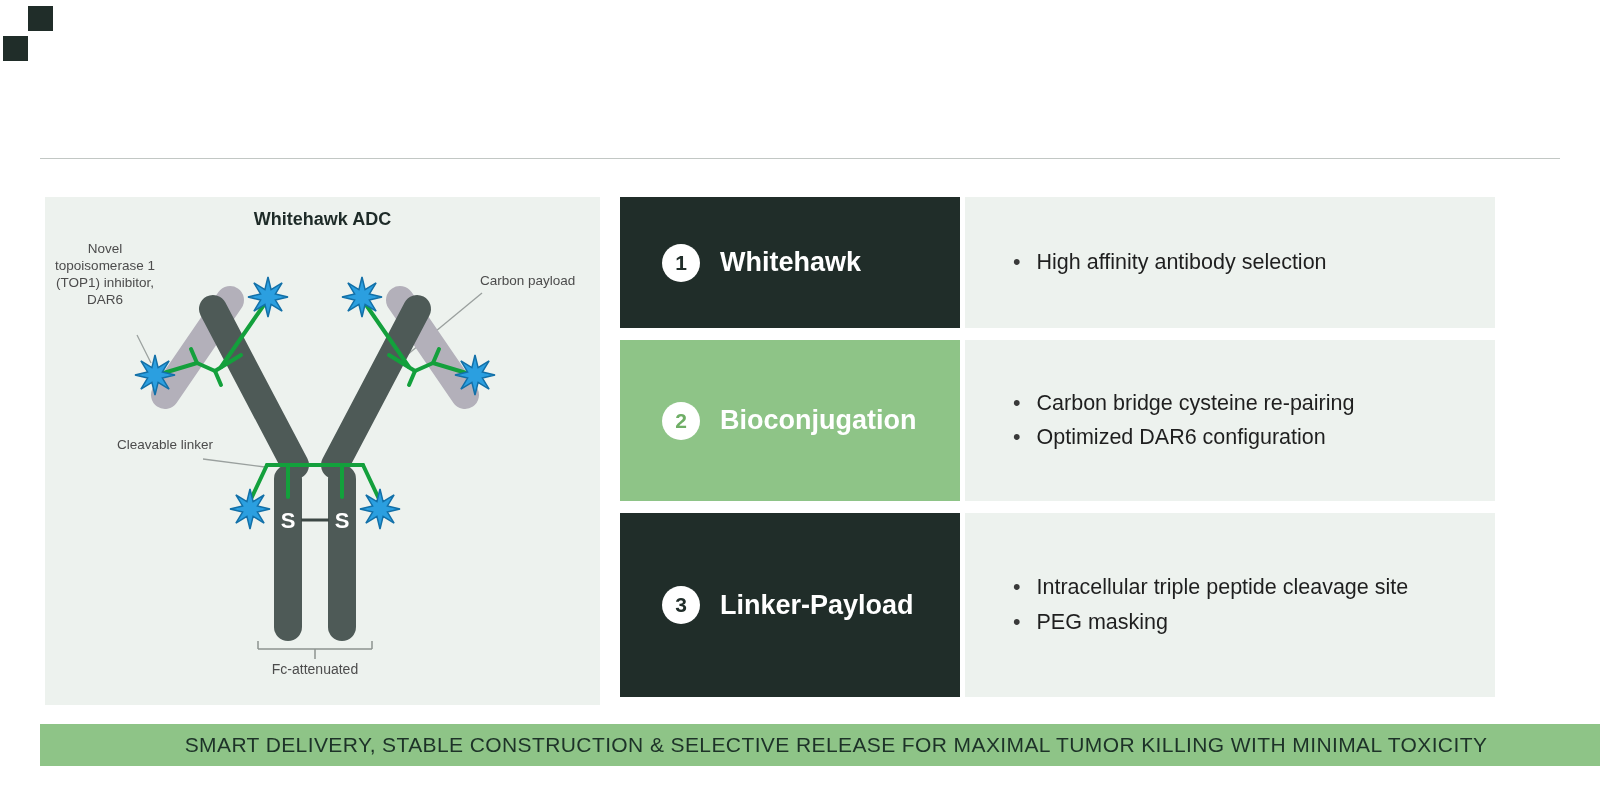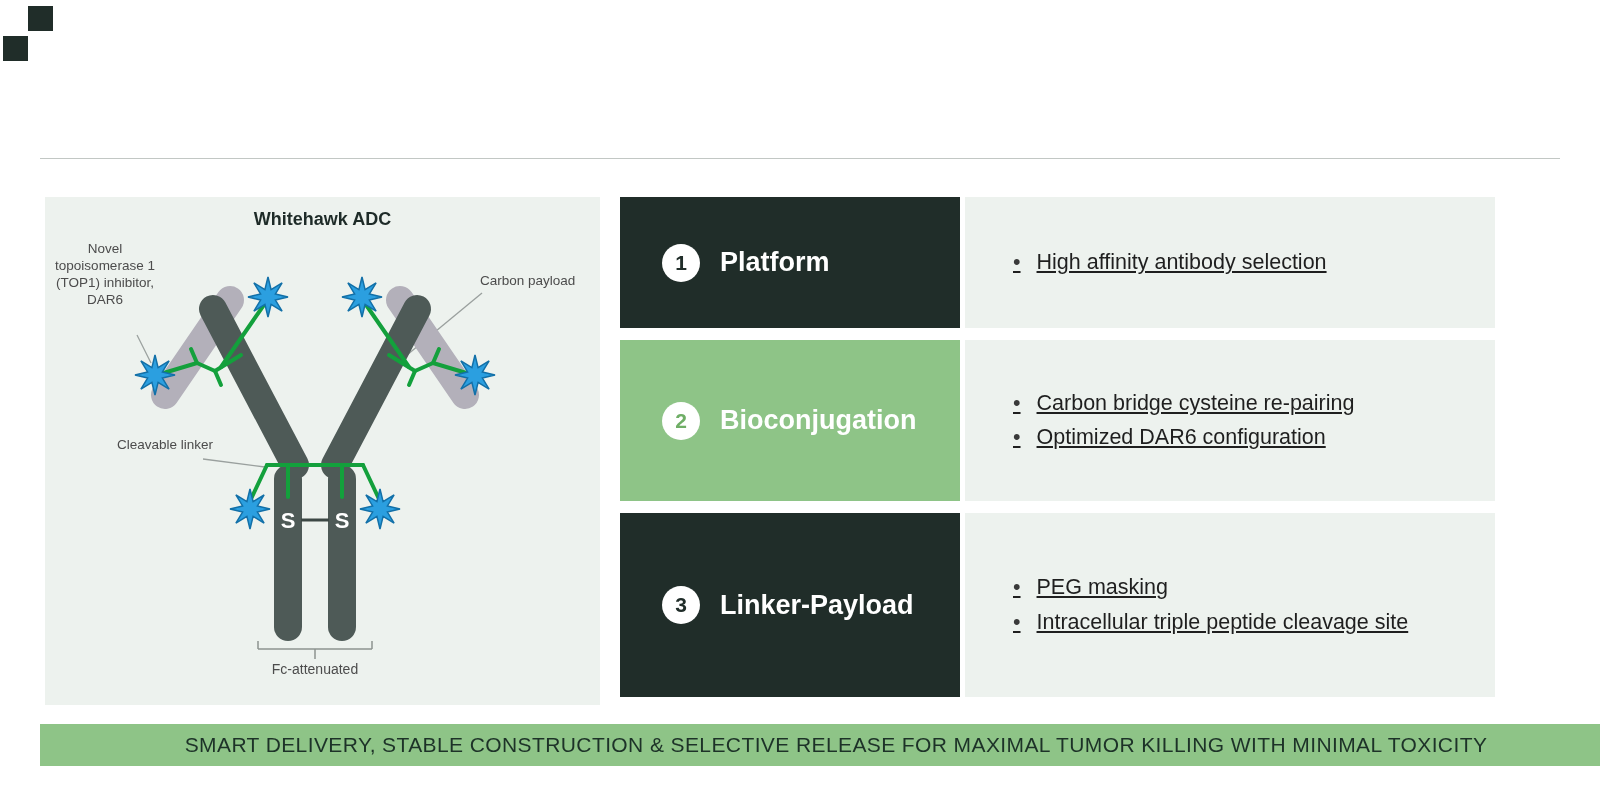--- a/index.html
+++ b/index.html
@@ -41,21 +41,21 @@
   .num-circle { width: 38px; height: 38px; border-radius: 50%; background: #ffffff;
                 display: flex; align-items: center; justify-content: center;
                 font-size: 21px; font-weight: bold; flex: 0 0 38px; }
   .step-label.dark  .num-circle { color: #202d29; }
   .step-label.green .num-circle { color: #6fae66; }
   .step-title { color: #ffffff; font-size: 27px; font-weight: bold; margin-left: 20px; }
   .step-content { flex: 1; background: #edf2ee; display: flex; flex-direction: column;
                   justify-content: center; padding-left: 48px; padding-right: 20px; }
   .step-content ul { list-style: none; }
   .step-content li { display: flex; align-items: baseline; font-size: 21.5px; color: #1f1f1f;
-                     margin: 9.5px 0; text-decoration: underline; }
+                     margin: 9.5px 0; }
   .step-content li::before { content: "\2022"; color: #3a3a3a; font-size: 21.5px;
                              margin-right: 16px; }
 
   
   .banner { position: absolute; left: 40px; top: 724px; width: 1592px; height: 42px;
             background: #8ec487; display: flex; align-items: center; justify-content: center;
             font-size: 21px; color: #1d3228; letter-spacing: 0.4px; }
 </style>
 </head>
 <body>
@@ -139,21 +139,21 @@
     <div class="diag-label lbl-carbon">Carbon payload</div>
     <div class="diag-label lbl-cleavable">Cleavable linker</div>
     <div class="diag-label lbl-fc">Fc-attenuated</div>
   </div>
 
   <div class="right-col">
 
     <div class="step-row r1">
       <div class="step-label dark">
         <div class="num-circle">1</div>
-        <div class="step-title">Platform</div>
+        <div class="step-title">Whitehawk</div>
       </div>
       <div class="step-content">
         <ul>
           <li>High affinity antibody selection</li>
         </ul>
       </div>
     </div>
 
     <div class="step-row r2">
       <div class="step-label green">
@@ -168,22 +168,22 @@
       </div>
     </div>
 
     <div class="step-row r3">
       <div class="step-label dark">
         <div class="num-circle">3</div>
         <div class="step-title">Linker-Payload</div>
       </div>
       <div class="step-content">
         <ul>
+          <li>Intracellular triple peptide cleavage site</li>
           <li>PEG masking</li>
-          <li>Intracellular triple peptide cleavage site</li>
         </ul>
       </div>
     </div>
 
   </div>
 
   <div class="banner">SMART DELIVERY, STABLE CONSTRUCTION &amp; SELECTIVE RELEASE FOR MAXIMAL TUMOR KILLING WITH MINIMAL TOXICITY</div>
 
 </div>
 

